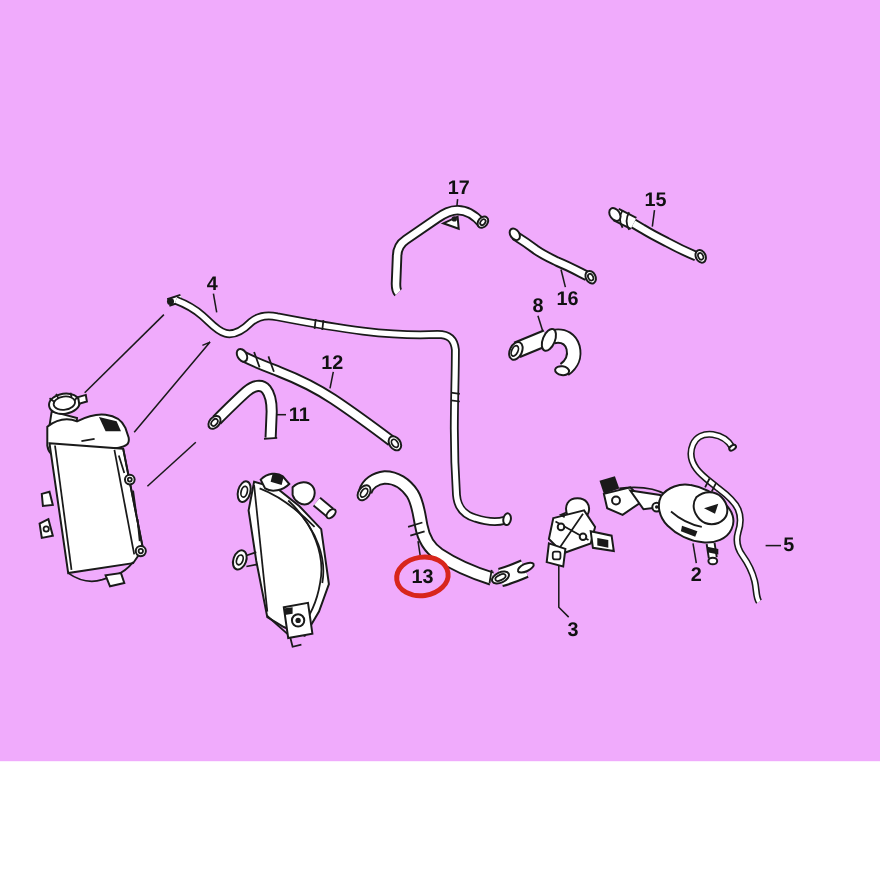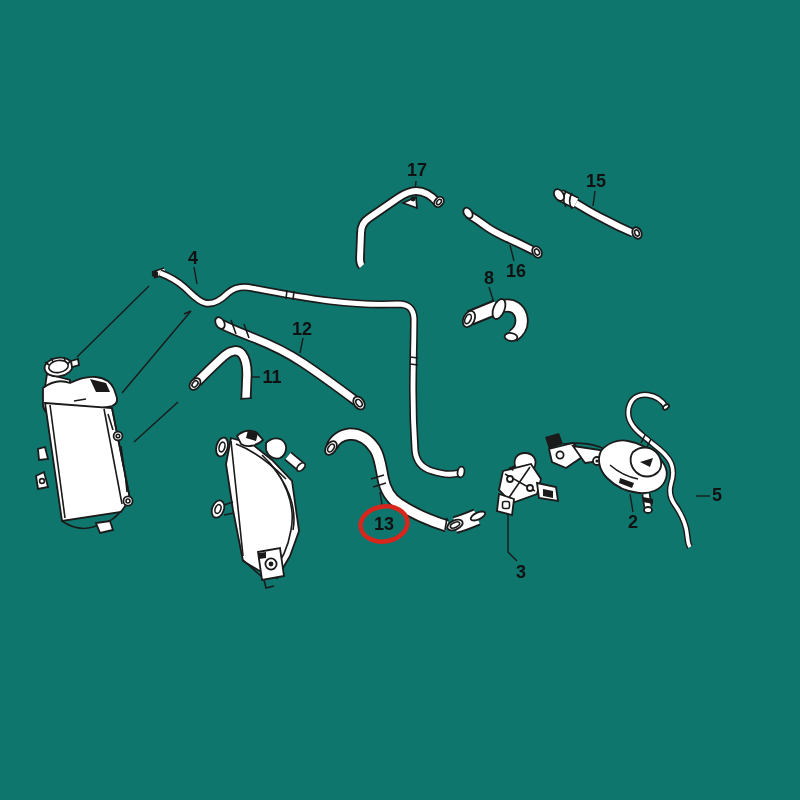--- a/index.html
+++ b/index.html
@@ -7,22 +7,22 @@
     padding: 0;
     background: #ffffff;
     width: 800px;
     height: 800px;
     overflow: hidden;
     font-family: "Liberation Sans", sans-serif;
   }
   .stage {
     position: relative;
     width: 800px;
-    height: 800px;
-    background: #0f766e;
+    height: 692px;
+    background: #f0abfc;
   }
   svg { display: block; }
   .part-label {
     font-family: "Liberation Sans", "DejaVu Sans", sans-serif;
     font-size: 18px;
     font-weight: 700;
     fill: #111111;
     text-anchor: middle;
     cursor: pointer;
   }

